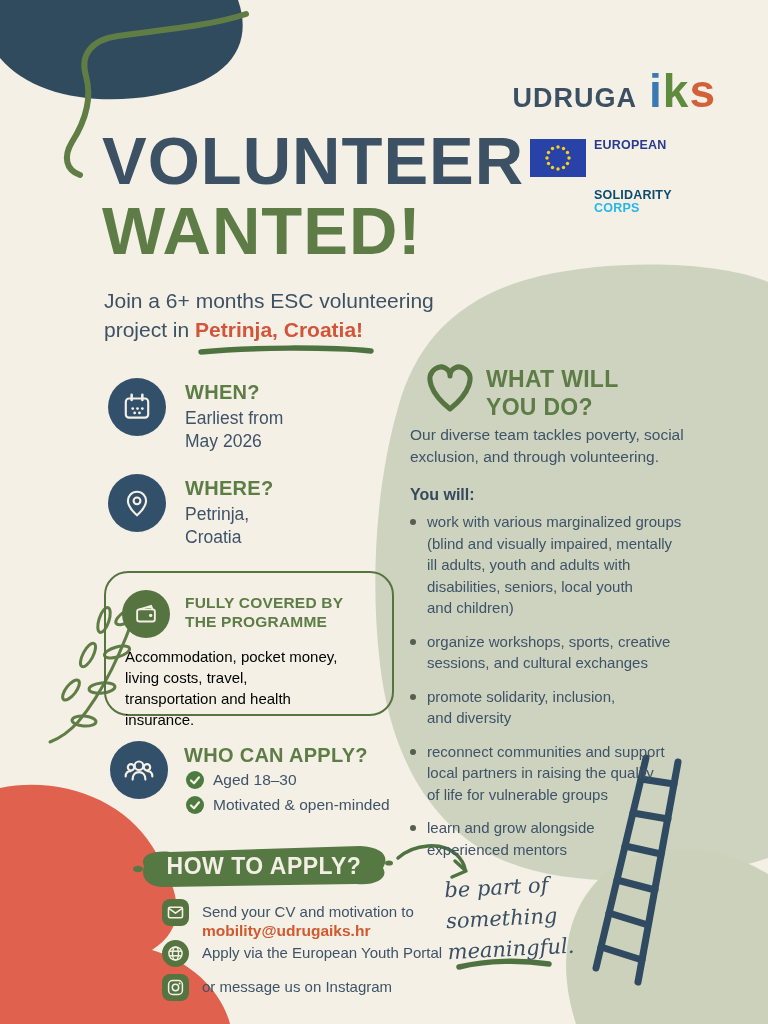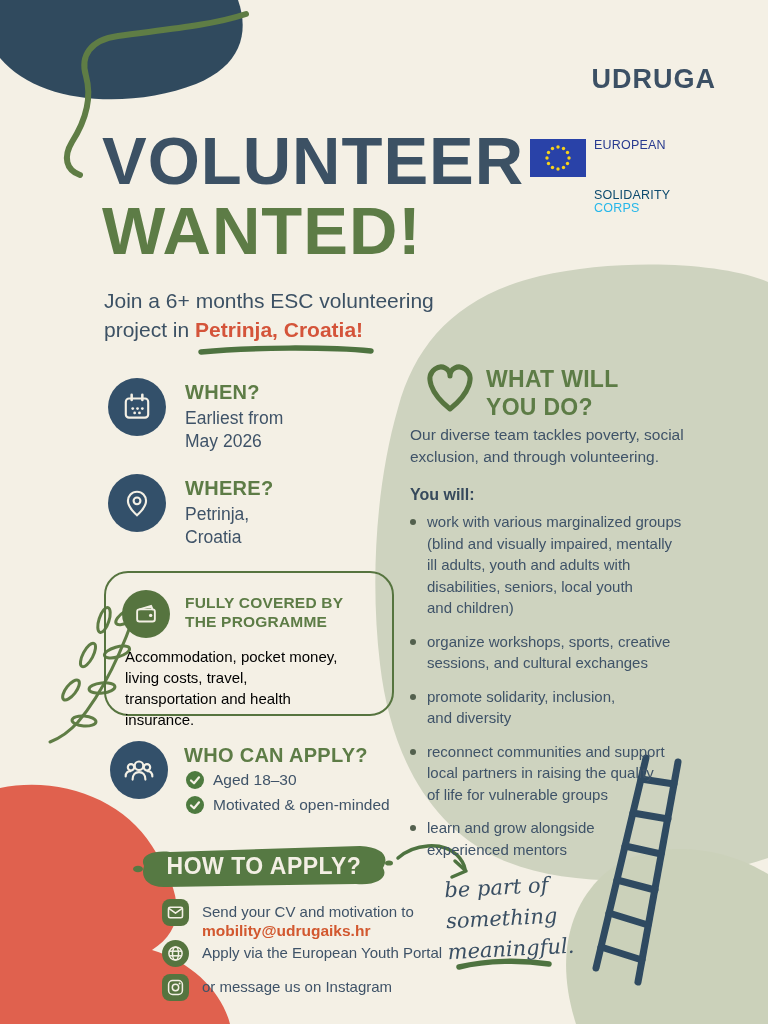--- a/index.html
+++ b/index.html
@@ -8,31 +8,31 @@
   .abs{position:absolute;}
   .pre{white-space:pre-line;}
   svg{display:block;}
 
   
   #decor{position:absolute;left:0;top:0;z-index:0;}
   .content{position:absolute;left:0;top:0;width:768px;height:1024px;z-index:1;}
 
   
   .logo{top:64px;right:52px;display:flex;align-items:baseline;gap:12px;}
-  .logo-udruga{font-size:27px;font-weight:600;color:#3c5064;letter-spacing:1px;}
+  .logo-udruga{font-size:27px;font-weight:600;color:#3c5064;letter-spacing:1px;margin-top:16px;}
   .logo-iks{font-size:46px;font-weight:700;letter-spacing:1px;}
   .iks-i{color:#3a7ab3;}.iks-k{color:#5f8b3e;}.iks-s{color:#d2603b;}
 
   
   .title1{left:102px;top:122px;font-size:67px;font-weight:700;color:#3c5164;letter-spacing:1px;}
   .title2{left:102px;top:192px;font-size:67px;font-weight:700;color:#5d7c46;letter-spacing:1px;}
 
   
   .esc-badge{left:530px;top:139px;display:flex;gap:8px;align-items:flex-start;}
-  .esc-lines{font-size:12.5px;font-weight:400;line-height:13.5px;letter-spacing:0.2px;}
+  .esc-lines{font-size:12.5px;font-weight:700;line-height:13.5px;letter-spacing:0.2px;}
   .esc-l1{color:#283a8f;}.esc-l2{color:#0c4a6e;margin-top:36px;}.esc-l3{color:#26b7ea;}
 
   
   .subtitle{left:104px;top:286px;font-size:21px;line-height:29px;color:#3c5164;font-weight:500;}
   .subtitle .hl{color:#d4543a;font-weight:700;}
 
   
   .icon-circle{width:58px;height:58px;border-radius:50%;background:#33506a;
                display:flex;align-items:center;justify-content:center;}
 
@@ -126,20 +126,21 @@
       <line x1="601" y1="947" x2="642" y2="960"></line>
     </g>
 
     <path d="M459 967 C488 960 522 960 549 964" fill="none" stroke="#4e7340" stroke-width="5.5" stroke-linecap="round"></path>
   </svg>
 
   <div class="content">
 
     <div class="abs logo">
       <span class="logo-udruga">UDRUGA</span>
+      <span class="logo-iks"><span class="iks-i">i</span><span class="iks-k">k</span><span class="iks-s">s</span></span>
     </div>
 
     <div class="abs title1">VOLUNTEER</div>
     <div class="abs title2">WANTED!</div>
 
     <div class="abs esc-badge">
       <svg width="56" height="38" viewBox="0 0 56 38">
         <rect width="56" height="38" fill="#2942a8"></rect>
         <g fill="#f8d21a">
           <circle cx="28" cy="8" r="1.7"></circle>

